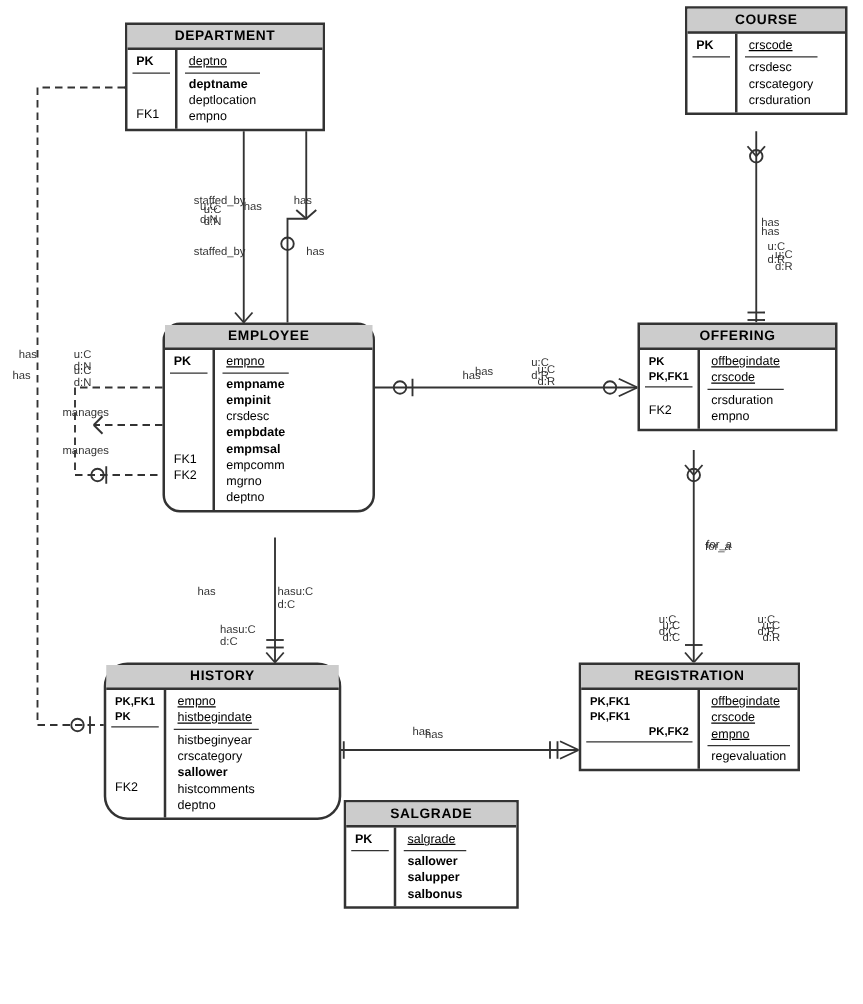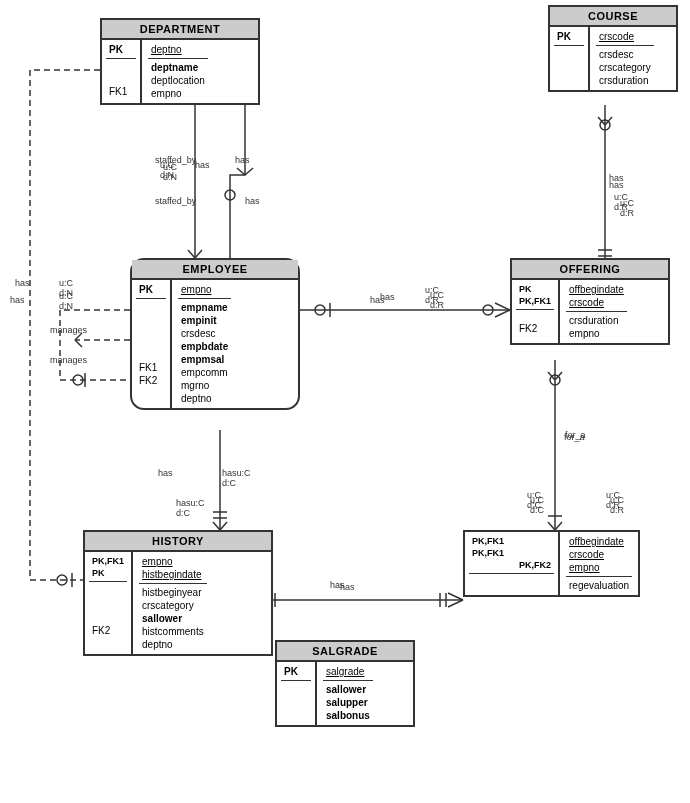--- a/index.html
+++ b/index.html
@@ -333,21 +333,21 @@
         <div class="field-row">
             <span>crsduration</span>
           </div>
         <div class="field-row">
             <span>empno</span>
           </div>
       </div>
     </div>
   </div>
 
-  <div class="entity" style="top:530px; left:83px; min-width:190px;">
+  <div class="entity" style="top:530px; left:83px; min-width:190px;border-radius:19px;">
     <div class="entity-header">HISTORY</div>
     <div class="entity-body">
       <div class="entity-pk-col">
         <div class="field-row" style="font-size:9px;">
             <span class="pk-label">PK,FK1</span>
           </div>
         <div class="field-row" style="font-size:9px;">
             <span class="pk-label">PK</span>
           </div>
         <div class="section-divider"></div>
@@ -380,20 +380,21 @@
             <span>histcomments</span>
           </div>
         <div class="field-row">
             <span>deptno</span>
           </div>
       </div>
     </div>
   </div>
 
   <div class="entity" style="top:530px; left:463px; min-width:175px;">
+    <div class="entity-header">REGISTRATION</div>
     <div class="entity-body">
       <div class="entity-pk-col">
         <div class="field-row" style="font-size:9px;">
             <span class="pk-label">PK,FK1</span>
           </div>
         <div class="field-row" style="font-size:9px;">
             <span class="pk-label">PK,FK1</span>
           </div>
         <div class="field-row" style="font-size:9px;margin-left:47px;">
             <span class="pk-label">PK,FK2</span>

